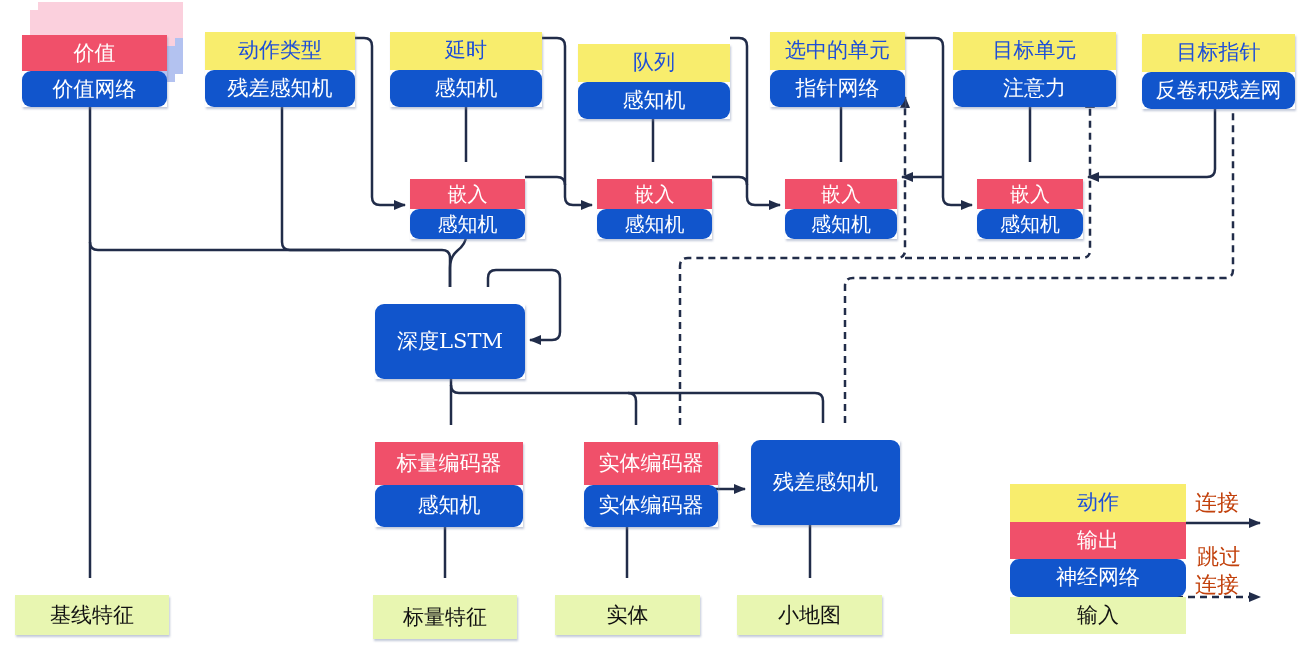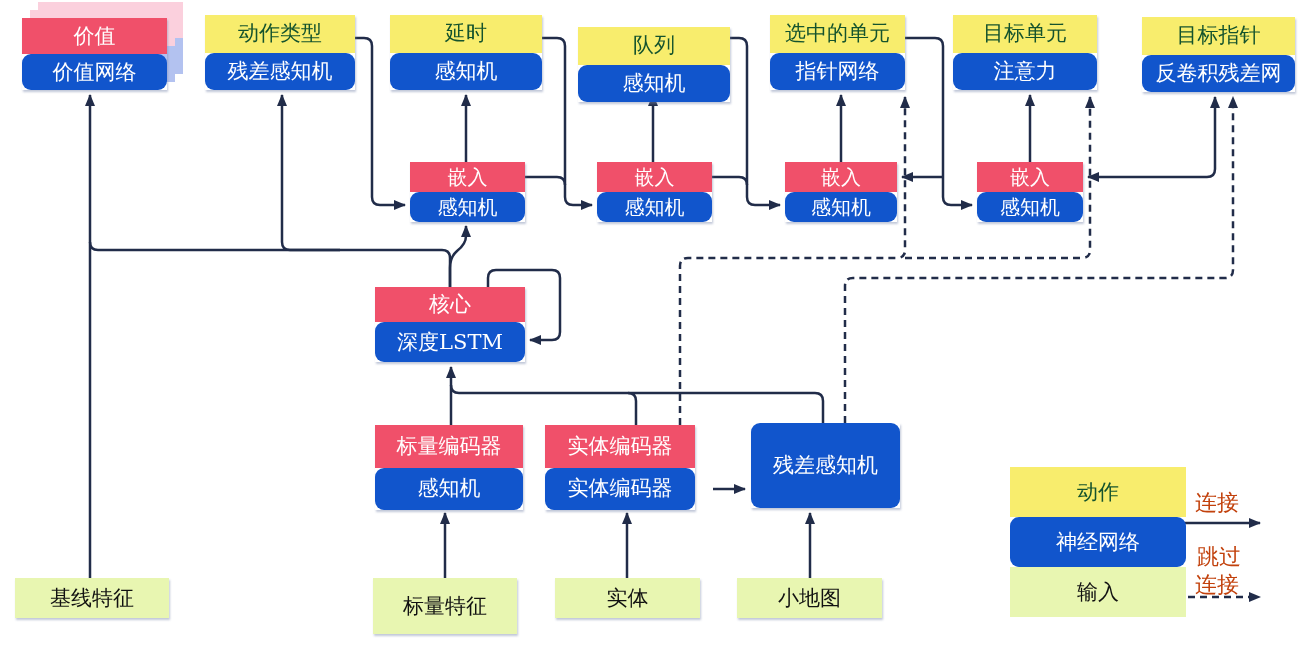--- a/index.html
+++ b/index.html
@@ -1,22 +1,22 @@
 <!DOCTYPE html>
 <html><head>
 <meta charset="utf-8">
 <style>
   html,body{margin:0;padding:0;}
   body{width:1301px;height:662px;position:relative;background:#ffffff;
        font-family:"DejaVu Serif","Liberation Serif",serif;overflow:hidden;}
   .card{position:absolute;display:flex;flex-direction:column;
-        box-shadow:1px 2px 2px rgba(120,132,170,.45);}
+        box-shadow:1px 2px 2px rgba(120,132,170,.45);margin-top:17px;}
   .band{display:flex;align-items:center;justify-content:center;
         font-size:21px;line-height:1;white-space:nowrap;flex:1;}
-  .yellow{background:#f8ed6d;color:#14532d;}
+  .yellow{background:#f8ed6d;color:#1d4ed8;}
   .red{background:#f0506a;color:#ffffff;}
   .blue{background:#1155cc;color:#ffffff;border-radius:9px;}
   .green{background:#e8f6b1;color:#111111;text-align:right;}
   .shadow-card{position:absolute;display:flex;flex-direction:column;}
   .s-pink{background:#fbd0dd;flex:1;}
   .s-lav{background:#b3c2f0;flex:1;}
   .embed .band{font-size:20px;}
   svg{position:absolute;left:0;top:0;}
   .lgd-label{position:absolute;font-size:22px;color:#c2410c;white-space:nowrap;
              font-family:"DejaVu Serif","Liberation Serif",serif;}
@@ -90,21 +90,21 @@
   <div class="band blue">感知机</div>
 </div>
 <div class="card" style="left:578px;top:27px;width:152px;height:75px">
   <div class="band yellow">队列</div>
   <div class="band blue">感知机</div>
 </div>
 <div class="card" style="left:770px;top:15px;width:135px;height:75px">
   <div class="band yellow">选中的单元</div>
   <div class="band blue">指针网络</div>
 </div>
-<div class="card" style="left:953px;top:15px;width:144px;height:75px">
+<div class="card" style="left:953px;top:15px;width:163px;height:75px">
   <div class="band yellow">目标单元</div>
   <div class="band blue">注意力</div>
 </div>
 <div class="card" style="left:1142px;top:17px;width:153px;height:75px">
   <div class="band yellow">目标指针</div>
   <div class="band blue">反卷积残差网</div>
 </div>
 
 <div class="card embed" style="left:410px;top:162px;width:115px;height:60px">
   <div class="band red">嵌入</div>
@@ -117,49 +117,49 @@
 <div class="card embed" style="left:785px;top:162px;width:112px;height:60px">
   <div class="band red">嵌入</div>
   <div class="band blue">感知机</div>
 </div>
 <div class="card embed" style="left:977px;top:162px;width:106px;height:60px">
   <div class="band red">嵌入</div>
   <div class="band blue">感知机</div>
 </div>
 
 <div class="card" style="left:375px;top:287px;width:150px;height:75px">
-  <div class="band red" style="flex:0 0 35px">核心</div>
   <div class="band blue">深度LSTM</div>
 </div>
 
 <div class="card" style="left:375px;top:425px;width:148px;height:85px">
   <div class="band red">标量编码器</div>
   <div class="band blue">感知机</div>
 </div>
-<div class="card" style="left:545px;top:425px;width:150px;height:85px">
+<div class="card" style="left:584px;top:425px;width:134px;height:85px">
   <div class="band red">实体编码器</div>
   <div class="band blue">实体编码器</div>
 </div>
 <div class="card" style="left:751px;top:423px;width:149px;height:85px">
   <div class="band blue">残差感知机</div>
 </div>
 
 <div class="card" style="left:15px;top:578px;width:154px;height:40px">
   <div class="band green">基线特征</div>
 </div>
-<div class="card" style="left:373px;top:578px;width:144px;height:56px">
+<div class="card" style="left:373px;top:578px;width:144px;height:44px">
   <div class="band green">标量特征</div>
 </div>
 <div class="card" style="left:555px;top:578px;width:145px;height:40px">
   <div class="band green">实体</div>
 </div>
 <div class="card" style="left:737px;top:578px;width:145px;height:40px">
   <div class="band green">小地图</div>
 </div>
 
 <div class="card" style="left:1010px;top:467px;width:176px;height:150px;box-shadow:none">
   <div class="band yellow">动作</div>
+  <div class="band red">输出</div>
   <div class="band blue">神经网络</div>
   <div class="band green">输入</div>
 </div>
 <div class="lgd-label" style="left:1195px;top:488px">连接</div>
 <div class="lgd-label" style="left:1197px;top:542px">跳过</div>
 <div class="lgd-label" style="left:1195px;top:570px">连接</div>
 
 </body></html>

